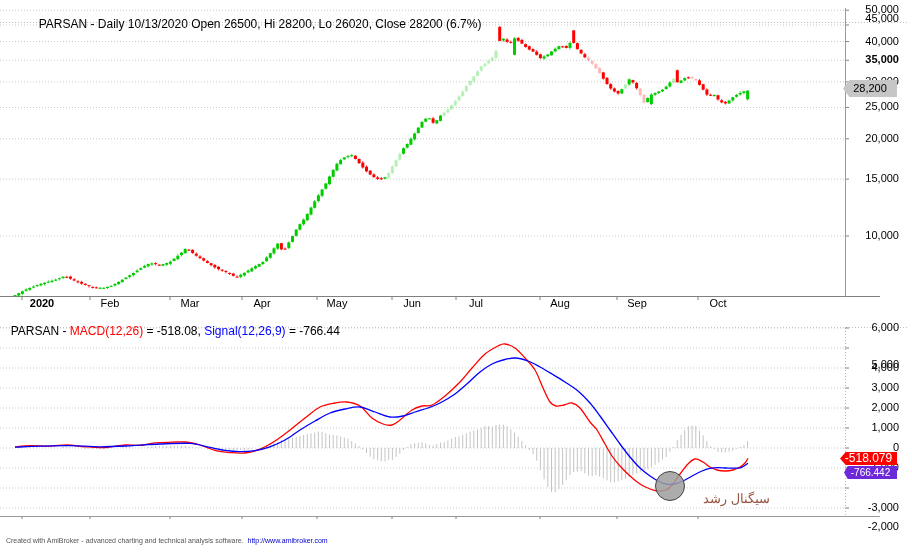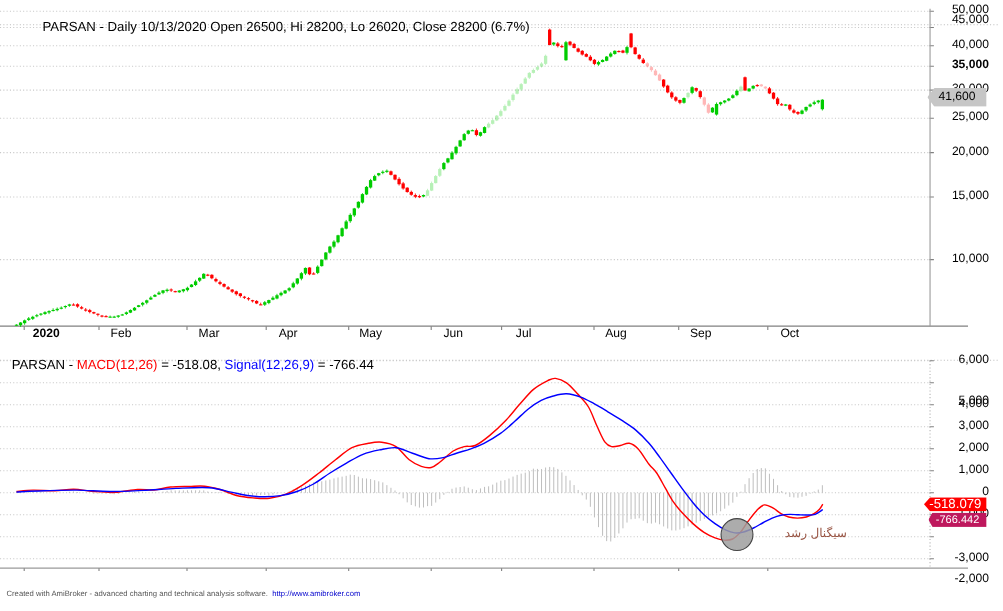--- a/index.html
+++ b/index.html
@@ -17,21 +17,21 @@
   .tag{position:absolute;white-space:nowrap;z-index:5;}
   #price-tag{left:843px;top:80px;width:54px;height:17px;line-height:17px;
      font-size:11px;color:#000;text-align:center;
      clip-path:polygon(0 50%,12% 0,100% 0,100% 100%,12% 100%);}
   #macd-tag{left:840px;top:452px;width:57px;height:13px;line-height:13px;
      font-size:12px;color:#fff;text-align:center;
      clip-path:polygon(0 50%,10% 0,100% 0,100% 100%,10% 100%);}
   #signal-tag{left:844px;top:466px;width:53px;height:13px;line-height:13px;
      font-size:10px;color:#fff;text-align:center;
      clip-path:polygon(0 50%,7% 0,100% 0,100% 100%,7% 100%);}
-  #annotation{position:absolute;left:714px;top:478px;width:56px;font-size:11px;
+  #annotation{position:absolute;left:714px;top:491px;width:56px;font-size:13px;
      direction:rtl;text-align:center;white-space:nowrap;}
   #footer{position:absolute;left:2px;top:530px;font-size:7px;color:#555;white-space:pre;}
   #footer .link{color:#0000cc;}
 </style>
 </head>
 <body>
 
 <svg id="plot" width="912" height="555">
     <line x1="0" y1="22.5" x2="908" y2="22.5" stroke="#c0c0c0" stroke-dasharray="1,2"></line>
     <line x1="0" y1="327.5" x2="908" y2="327.5" stroke="#c0c0c0" stroke-dasharray="1,2"></line>
@@ -1119,21 +1119,21 @@
     <div class="ytick" style="top: 361px;">4,000</div>
     <div class="ytick" style="top: 381px;">3,000</div>
     <div class="ytick" style="top: 401px;">2,000</div>
     <div class="ytick" style="top: 421px;">1,000</div>
     <div class="ytick" style="top: 441px;">0</div>
     <div class="ytick" style="top: 461px;">-1,000</div>
     <div class="ytick" style="top: 481px; margin-top: 39px;">-2,000</div>
     <div class="ytick" style="top: 501px;">-3,000</div>
   </div>
 
-<div class="tag" id="price-tag" style="background: rgb(198, 198, 198);">41,600</div>
+<div class="tag" id="price-tag" style="background: rgb(198, 198, 198);">28,200</div>
 <div class="tag" id="macd-tag" style="background: rgb(255, 0, 0);">-518.079</div>
-<div class="tag" id="signal-tag" style="background: #be185d;">-766.442</div>
+<div class="tag" id="signal-tag" style="background: #6d28d9;">-766.442</div>
 
 <div id="annotation" style="color: rgb(153, 85, 68);">سیگنال رشد</div>
 
 <div id="footer">
   <span>Created with AmiBroker - advanced charting and technical analysis software.  </span><span class="link">http://www.amibroker.com</span>
 </div>
 
 </body></html>

